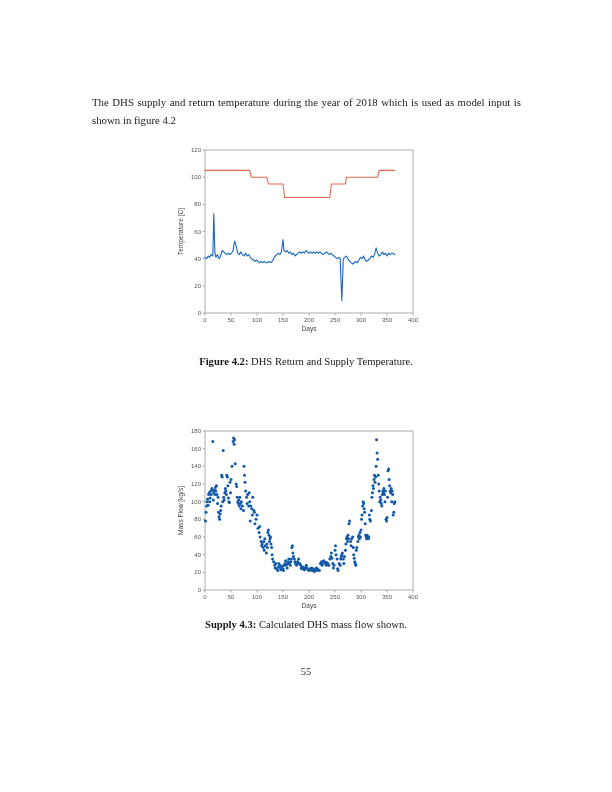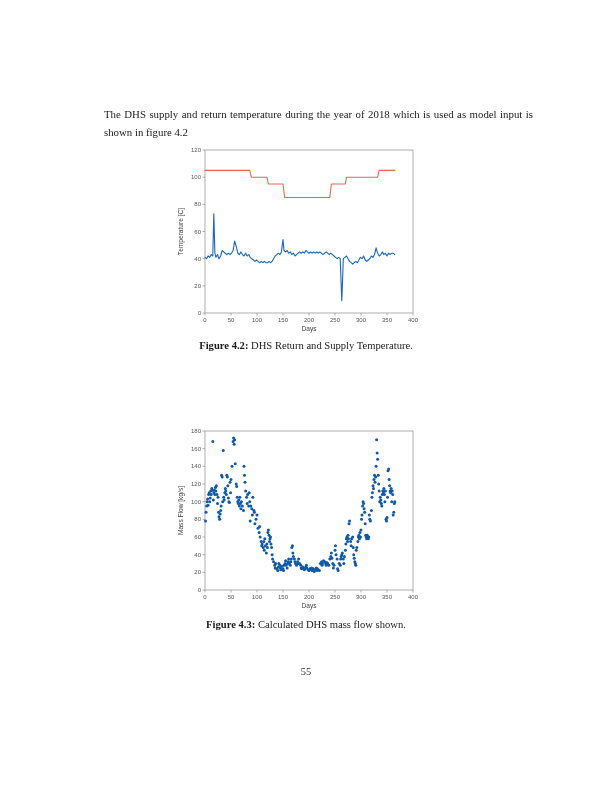--- a/index.html
+++ b/index.html
@@ -1,30 +1,30 @@
 <!DOCTYPE html>
 <html><head>
 <meta charset="utf-8">
 <style>
   html,body{margin:0;padding:0;background:#ffffff;}
   .page{
     position:relative;width:612px;height:792px;background:#ffffff;
     font-family:"Liberation Serif", serif;color:#1a1a1a;overflow:hidden;
   }
   .body-text{
-    position:absolute;left:92px;width:429px;margin:12px;
+    position:absolute;left:92px;width:429px;margin:0;
     font-size:10.8px;line-height:18px;text-align:justify;
   }
   .para1{top:93px;}
   .para2{top:372px;}
   .caption{
     position:absolute;left:0;width:612px;margin:0;text-align:center;
     font-size:10.6px;
   }
-  .caption1{top:340px;text-align:center;}
+  .caption1{top:356px;text-align:center;}
   .caption2{top:619px;}
   .caption .cap-label{font-weight:bold;}
   .chart-svg{position:absolute;}
   .chart1{left:170px;top:138px;}
   .chart2{left:170px;top:411px;}
   .page-number{
     position:absolute;left:0;top:666px;width:612px;margin:0;text-align:center;
     font-size:10.5px;color:#333;
   }
   .tick{font:6px "Liberation Sans", sans-serif;fill:#555;}
@@ -418,17 +418,17 @@
       <circle cx="221.2" cy="77.4" r="1.5" fill="#1059a8"></circle>
       <circle cx="221.7" cy="90.7" r="1.5" fill="#1059a8"></circle>
       <circle cx="222.2" cy="80.1" r="1.5" fill="#1059a8"></circle>
       <circle cx="222.7" cy="83.6" r="1.5" fill="#1059a8"></circle>
       <circle cx="223.2" cy="103.9" r="1.5" fill="#1059a8"></circle>
       <circle cx="223.8" cy="101.3" r="1.5" fill="#1059a8"></circle>
       <circle cx="224.3" cy="92.4" r="1.5" fill="#1059a8"></circle>
       <circle cx="224.8" cy="90.7" r="1.5" fill="#1059a8"></circle>
     </svg>
 
-  <p class="caption caption2"><span class="cap-label">Figure 4.3:</span><span> Calculated DHS mass flow shown.</span></p>
+  <p class="caption caption2"><span class="cap-label">Supply 4.3:</span><span> Calculated DHS mass flow shown.</span></p>
 
   <p class="page-number">55</p>
 
 </div>
 
 </body></html>

